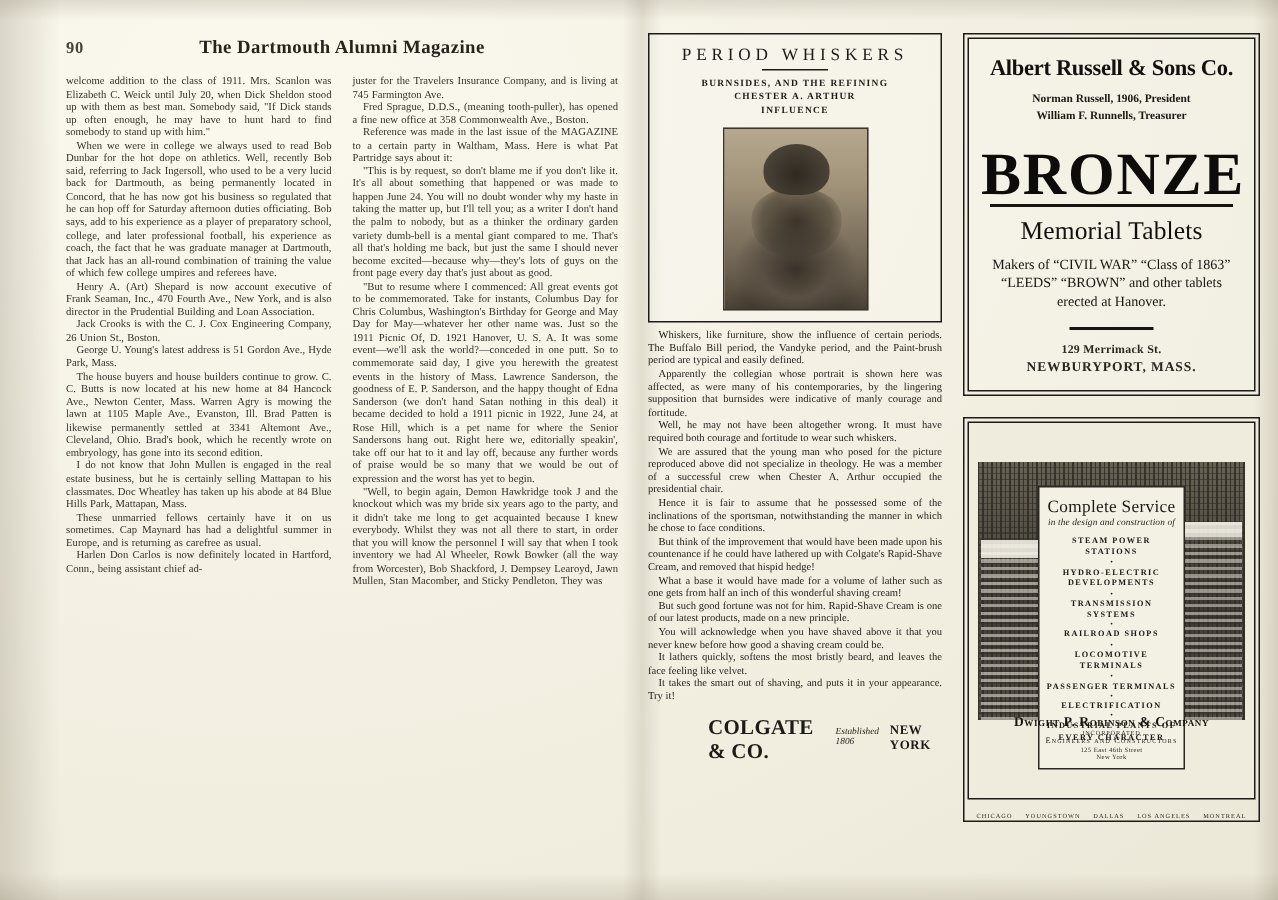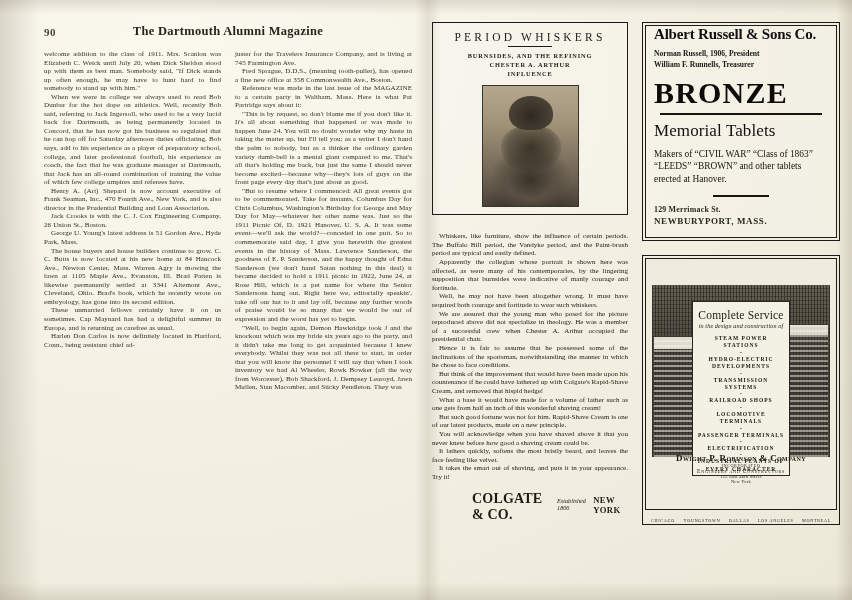--- a/index.html
+++ b/index.html
@@ -97,21 +97,21 @@
   .portrait:before{ 
     content:"";position:absolute;left:26px;top:10px;width:44px;height:34px;
     border-radius:50% 50% 42% 42%;
     background:radial-gradient(ellipse at 50% 60%, #2e2922 0%, #4a4236 70%, rgba(74,66,54,0) 100%);
   }
   .portrait:after{ 
     content:"";position:absolute;left:18px;top:40px;width:60px;height:46px;
     border-radius:46% 46% 55% 55%;
     background:radial-gradient(ellipse at 50% 45%, rgba(47,41,33,.85) 0%, rgba(64,56,45,.55) 55%, rgba(64,56,45,0) 80%);
   }
-  .whisk-body{margin-top:17px;}
+  .whisk-body{margin-top:4px;}
   .whisk-body p{
     margin:0;font-size:7.05px;line-height:8.6px;text-align:justify;
     text-indent:7px;color:#23211d;
   }
   .colgate-line{
     margin-top:9px;display:flex;align-items:baseline;gap:7px;
     font-size:8.4px;color:#1d1b18;
   }
   .colgate-name{font-weight:bold;letter-spacing:.2px;font-size:14px;margin-left:40px;}
   .colgate-est{font-style:italic;font-size:6.2px;}
@@ -119,32 +119,33 @@
 
   
   .right-col{position:absolute;left:642px;top:22px;width:198px;height:556px;}
 
   .ad-russell{
     border:1.2px solid #1d1b18;
     padding:2px;
   }
   .ad-russell-in{
     border:1px solid #1d1b18;
-    padding:0 8px 11px 8px;
+    padding:12px 8px 11px 8px;
+    text-align:center;
     background:rgba(255,255,255,.16);
   }
   .r-title{
     font-size:15px;font-weight:bold;letter-spacing:-.2px;color:#121110;
     line-height:17px;
   }
   .r-officers{
     margin-top:6px;font-size:7.6px;font-weight:bold;line-height:10.5px;color:#1a1917;
   }
   .r-bronze{
-    margin-top:7px;font-size:30px;font-weight:bold;letter-spacing:1.2px;
+    margin-top:18px;font-size:40px;font-weight:bold;letter-spacing:1.2px;
     line-height:31px;color:#0d0c0b;
   }
   .r-rule{height:1.6px;background:#16150f;margin:5px 6px 6px 6px;}
   .r-tablets{
     font-size:17px;line-height:19px;color:#12110f;letter-spacing:.1px;
   }
   .r-makers{
     margin-top:8px;font-size:9.4px;line-height:12.6px;color:#16150f;
   }
   .r-rule2{height:1.6px;background:#16150f;margin:10px auto 8px auto;width:56px;}
@@ -176,21 +177,21 @@
   }
   .dw-illo:after{ 
     content:"";position:absolute;right:2px;bottom:0;width:44px;height:132px;
     background:
       linear-gradient(180deg, rgba(245,242,232,.85) 0 10px, rgba(245,242,232,0) 10px),
       repeating-linear-gradient(0deg, rgba(240,236,225,.5) 0 2px, rgba(40,36,30,.25) 2px 5px);
   }
   .dw-panel{
     position:absolute;left:46px;right:46px;top:42px;
     background:#f3f0e4;border:1px solid #2a2721;
-    padding:7px 4px 2px 4px;text-align:center;
+    padding:7px 4px 16px 4px;text-align:center;
     z-index:3;
   }
   .dw-head{
     font-size:11.5px;color:#1c1a16;letter-spacing:.2px;
     font-family:"Liberation Serif", serif;
   }
   .dw-sub{
     font-size:6.2px;font-style:italic;color:#1c1a16;margin-top:1px;letter-spacing:.1px;
   }
   .dw-list{margin-top:6px;}
@@ -227,20 +228,21 @@
     <div class="running-head">The Dartmouth Alumni Magazine</div>
 
     <div class="cols">
       <div class="col">
         <p class="noind">welcome addition to the class of 1911. Mrs. Scanlon was Elizabeth C. Weick until July 20, when Dick Sheldon stood up with them as best man. Somebody said, "If Dick stands up often enough, he may have to hunt hard to find somebody to stand up with him."</p>
         <p>When we were in college we always used to read Bob Dunbar for the hot dope on athletics. Well, recently Bob said, referring to Jack Ingersoll, who used to be a very lucid back for Dartmouth, as being permanently located in Concord, that he has now got his business so regulated that he can hop off for Saturday afternoon duties officiating. Bob says, add to his experience as a player of preparatory school, college, and later professional football, his experience as coach, the fact that he was graduate manager at Dartmouth, that Jack has an all-round combination of training the value of which few college umpires and referees have.</p>
         <p>Henry A. (Art) Shepard is now account executive of Frank Seaman, Inc., 470 Fourth Ave., New York, and is also director in the Prudential Building and Loan Association.</p>
         <p>Jack Crooks is with the C. J. Cox Engineering Company, 26 Union St., Boston.</p>
         <p>George U. Young's latest address is 51 Gordon Ave., Hyde Park, Mass.</p>
         <p>The house buyers and house builders continue to grow. C. C. Butts is now located at his new home at 84 Hancock Ave., Newton Center, Mass. Warren Agry is mowing the lawn at 1105 Maple Ave., Evanston, Ill. Brad Patten is likewise permanently settled at 3341 Altemont Ave., Cleveland, Ohio. Brad's book, which he recently wrote on embryology, has gone into its second edition.</p>
+        <p>I do not know that John Mullen is engaged in the real estate business, but he is certainly selling Mattapan to his classmates. Doc Wheatley has taken up his abode at 84 Blue Hills Park, Mattapan, Mass.</p>
         <p>These unmarried fellows certainly have it on us sometimes. Cap Maynard has had a delightful summer in Europe, and is returning as carefree as usual.</p>
         <p>Harlen Don Carlos is now definitely located in Hartford, Conn., being assistant chief ad-</p>
       </div>
       <div class="col">
         <p class="noind">juster for the Travelers Insurance Company, and is living at 745 Farmington Ave.</p>
         <p>Fred Sprague, D.D.S., (meaning tooth-puller), has opened a fine new office at 358 Commonwealth Ave., Boston.</p>
         <p>Reference was made in the last issue of the MAGAZINE to a certain party in Waltham, Mass. Here is what Pat Partridge says about it:</p>
         <p>"This is by request, so don't blame me if you don't like it. It's all about something that happened or was made to happen June 24. You will no doubt wonder why my haste in taking the matter up, but I'll tell you; as a writer I don't hand the palm to nobody, but as a thinker the ordinary garden variety dumb-bell is a mental giant compared to me. That's all that's holding me back, but just the same I should never become excited—because why—they's lots of guys on the front page every day that's just about as good.</p>
         <p>"But to resume where I commenced: All great events got to be commemorated. Take for instants, Columbus Day for Chris Columbus, Washington's Birthday for George and May Day for May—whatever her other name was. Just so the 1911 Picnic Of, D. 1921 Hanover, U. S. A. It was some event—we'll ask the world?—conceded in one putt. So to commemorate said day, I give you herewith the greatest events in the history of Mass. Lawrence Sanderson, the goodness of E. P. Sanderson, and the happy thought of Edna Sanderson (we don't hand Satan nothing in this deal) it became decided to hold a 1911 picnic in 1922, June 24, at Rose Hill, which is a pet name for where the Senior Sandersons hang out. Right here we, editorially speakin', take off our hat to it and lay off, because any further words of praise would be so many that we would be out of expression and the worst has yet to begin.</p>
         <p>"Well, to begin again, Demon Hawkridge took J and the knockout which was my bride six years ago to the party, and it didn't take me long to get acquainted because I knew everybody. Whilst they was not all there to start, in order that you will know the personnel I will say that when I took inventory we had Al Wheeler, Rowk Bowker (all the way from Worcester), Bob Shackford, J. Dempsey Learoyd, Jawn Mullen, Stan Macomber, and Sticky Pendleton. They was</p>

